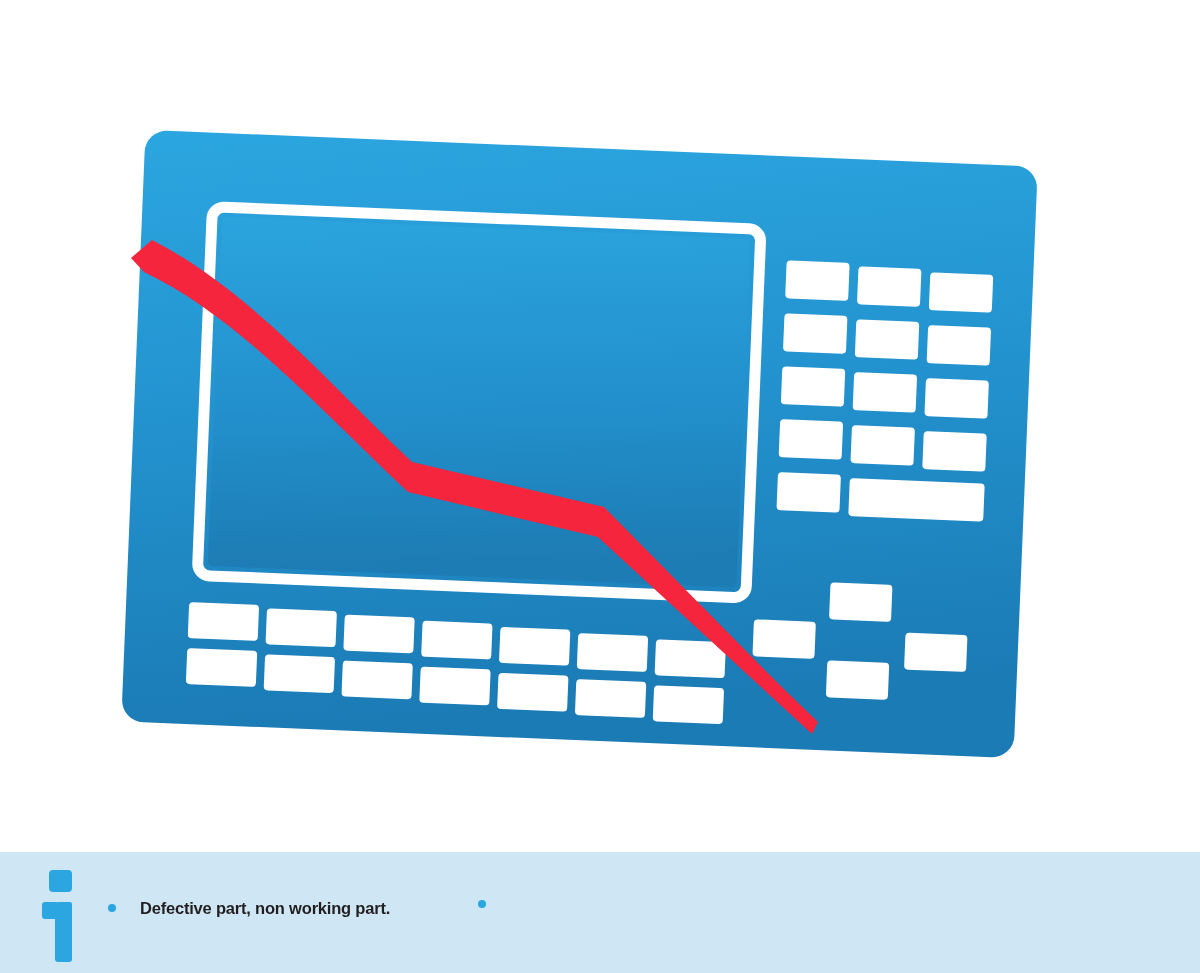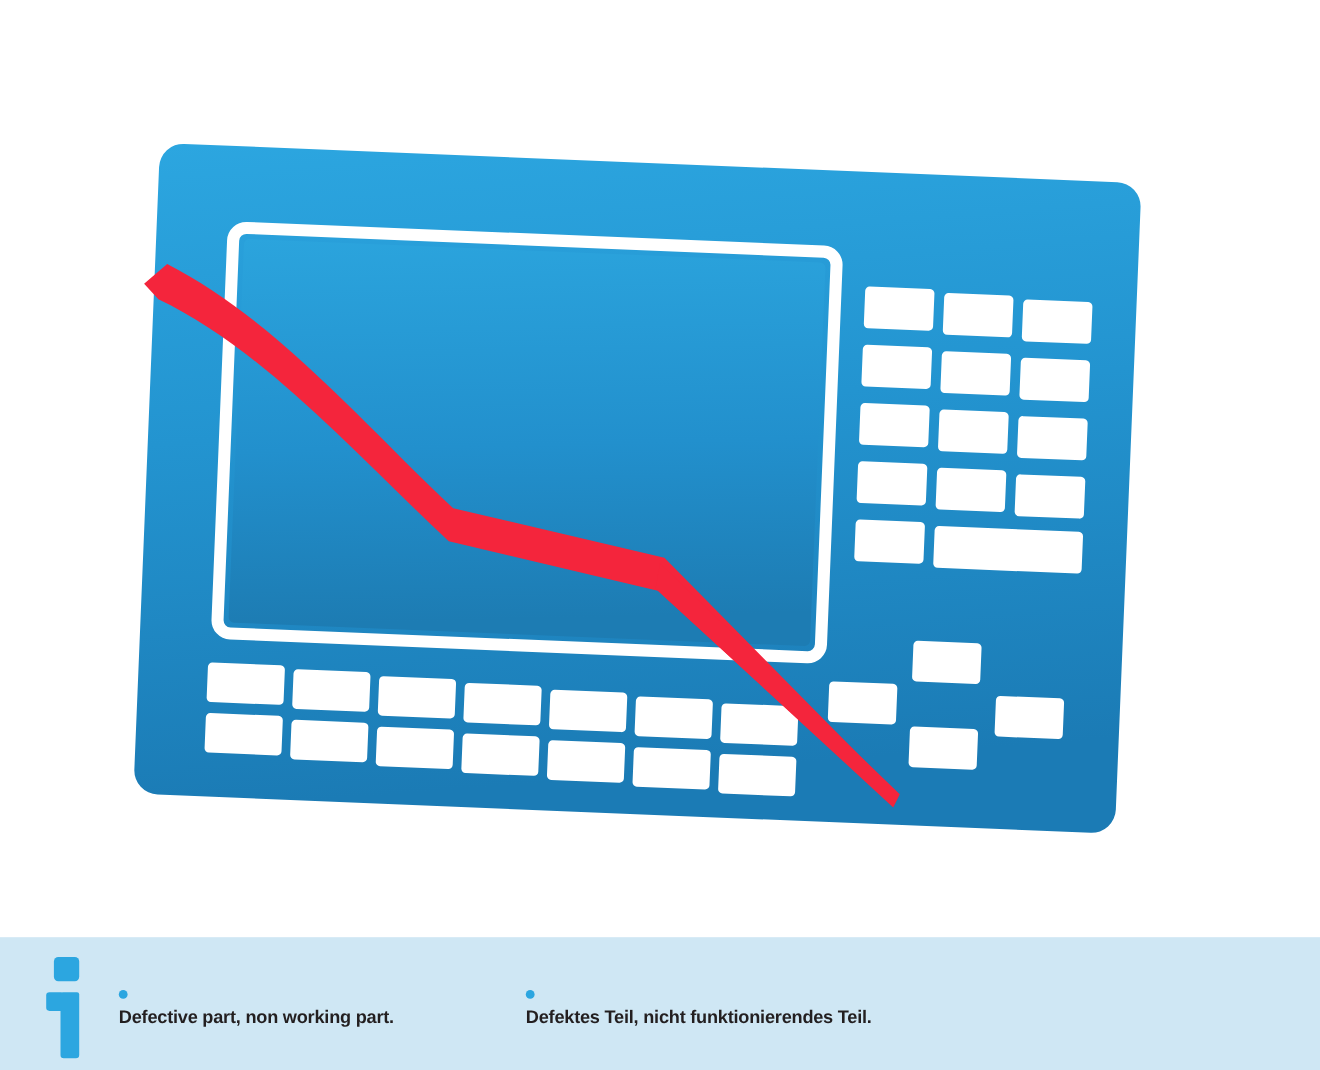--- a/index.html
+++ b/index.html
@@ -88,23 +88,22 @@
   .note-list {
     position: absolute;
     left: 108px;
     top: 48px;
     width: 1060px;
     display: flex;
     align-items: flex-start;
   }
   .note-item {
     display: flex;
-    align-items: flex-start;
-    gap: 9px;
-    flex-direction: column;
+    align-items: center;
+    gap: 24px;
   }
   .note-item.en { width: 370px; }
   .note-item.de { width: 600px; }
 
   .note-bullet {
     width: 8px;
     height: 8px;
     border-radius: 50%;
     background: #2ca6e0;
     flex: 0 0 auto;
@@ -223,18 +222,17 @@
 
     <div class="note-list">
 
       <div class="note-item en">
         <span class="note-bullet"></span>
         <span class="note-text">Defective part, non working part.</span>
       </div>
 
       <div class="note-item de">
         <span class="note-bullet"></span>
-        <span class="note-text">Defektes Teil, nicht funktionierendes Teil.</span>
       </div>
 
     </div>
   </div>
 </div>
 
 </body></html>

